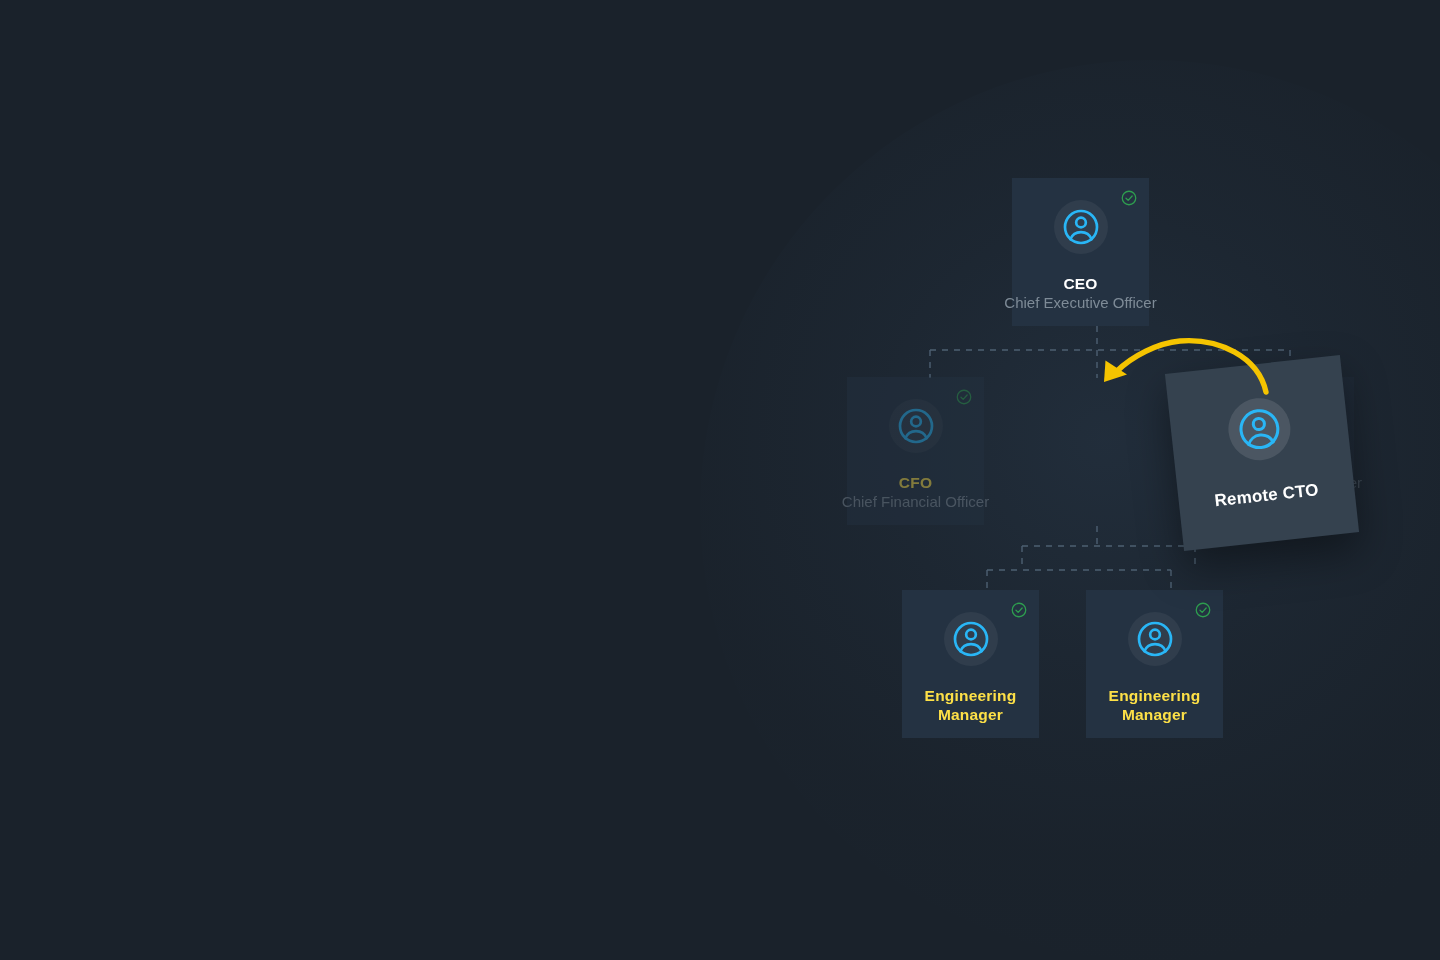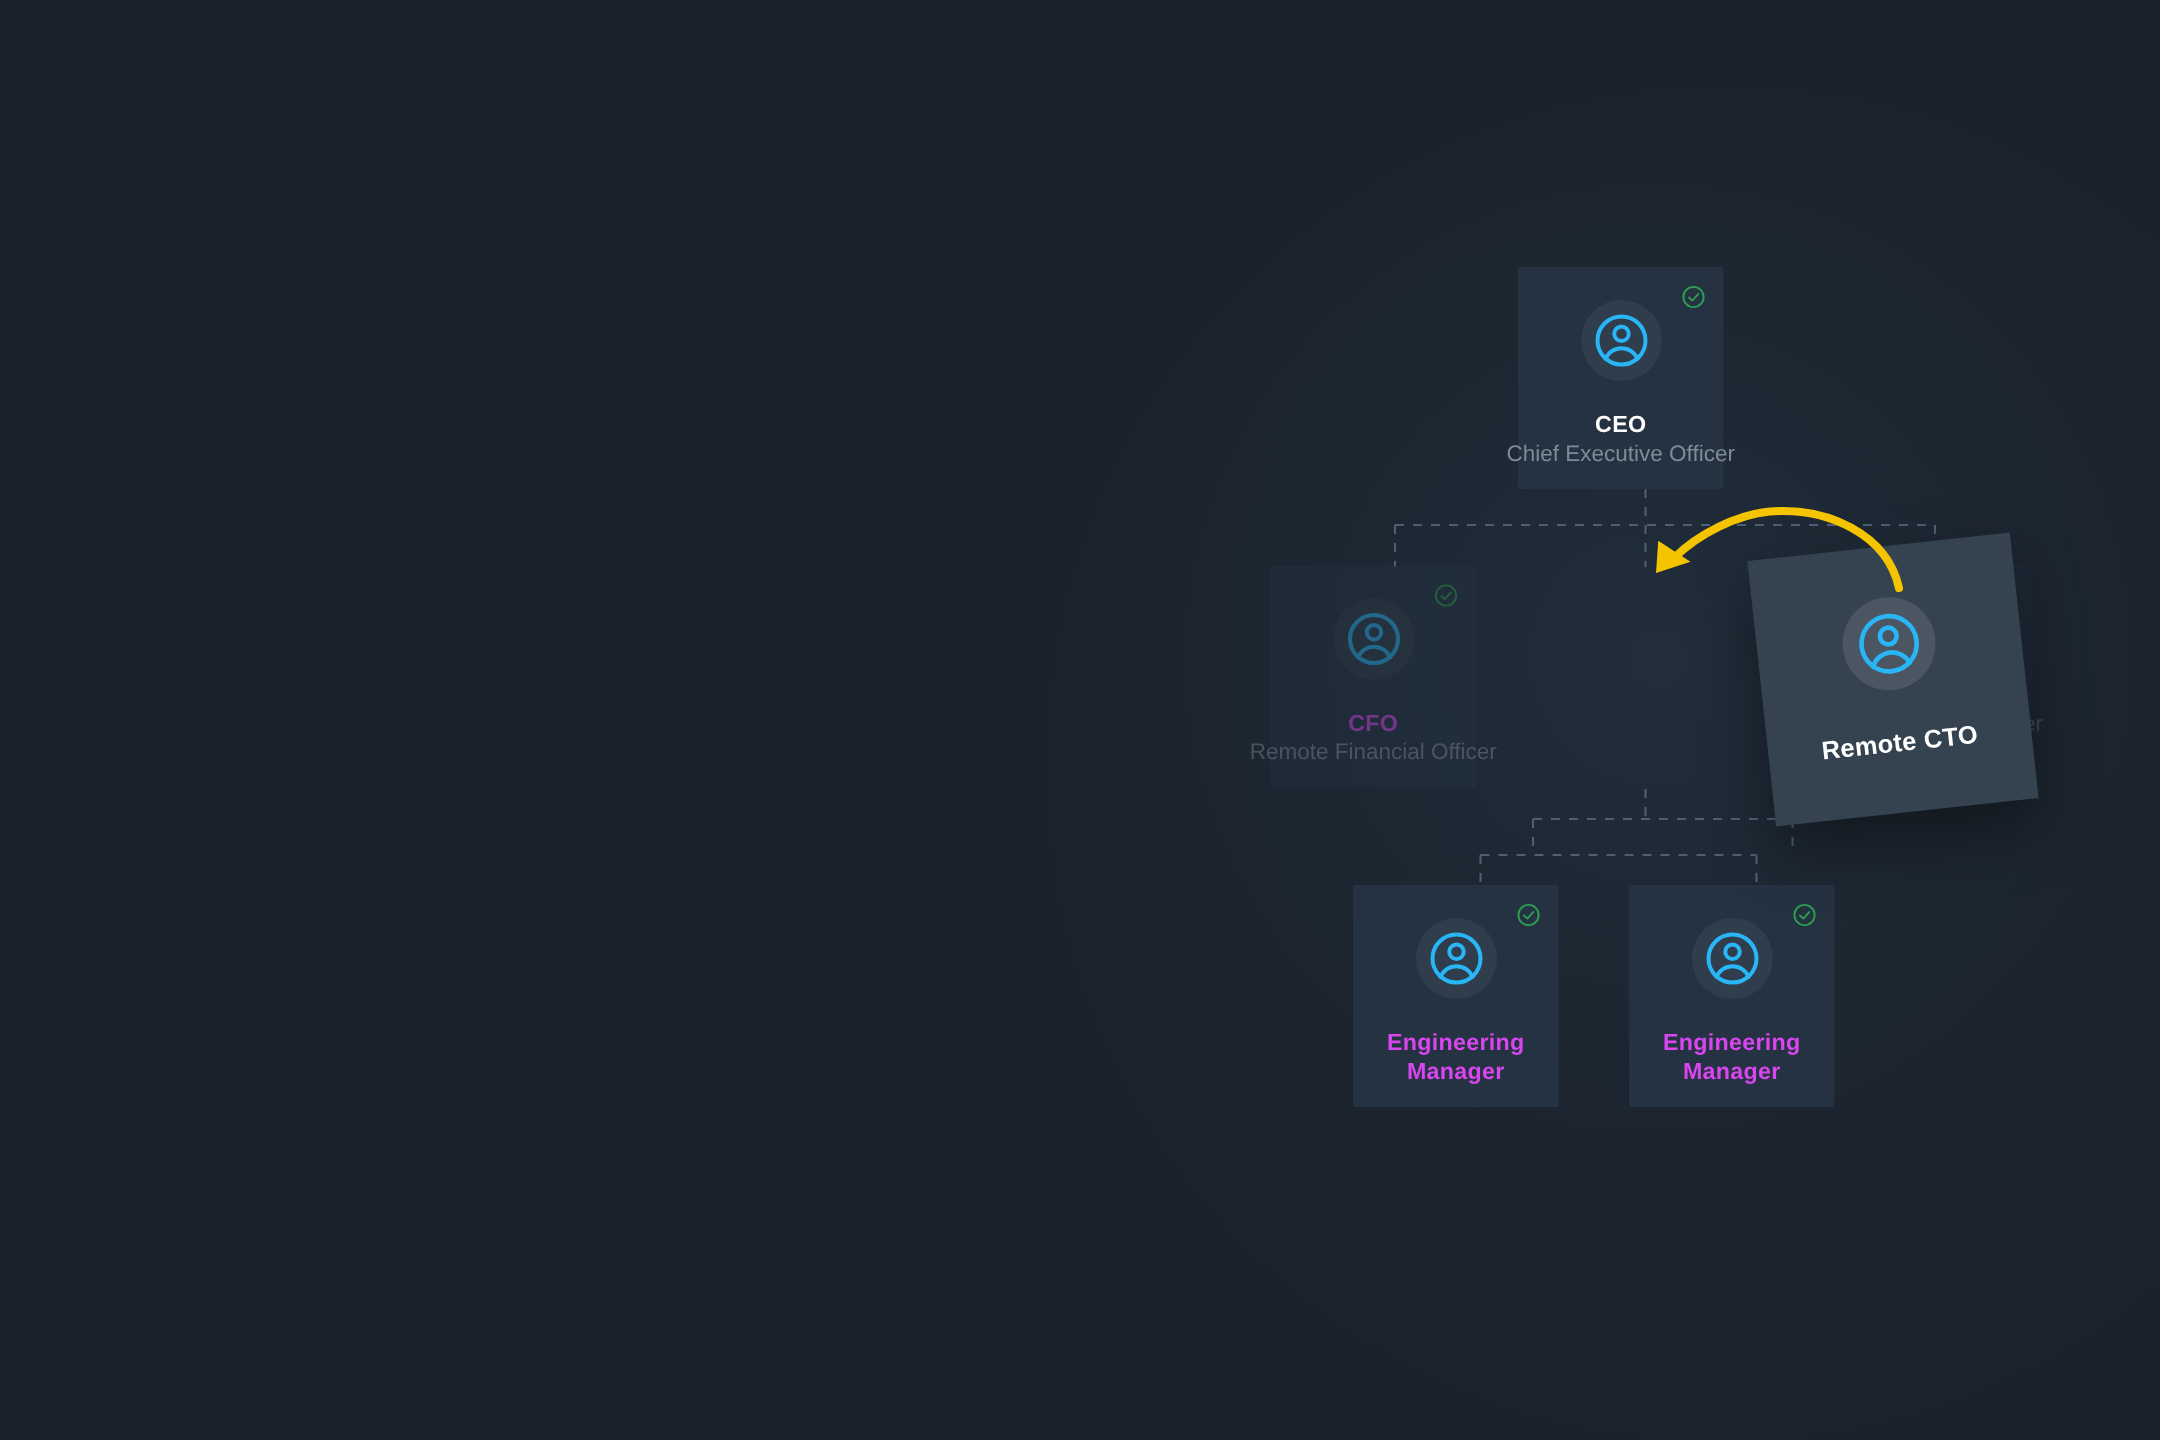--- a/index.html
+++ b/index.html
@@ -70,21 +70,21 @@
     align-items: center;
     justify-content: center;
   }
 
   .avatar svg { display: block; }
 
   .node-title {
     margin-top: 20px;
     font-size: 15.5px;
     font-weight: bold;
-    color: #d946ef;
+    color: #fde047;
     letter-spacing: 0.2px;
     line-height: 19px;
     text-align: center;
   }
 
   .node-sub {
     margin-top: 3px;
     font-size: 15px;
     color: #7e8b97;
     text-align: center;
@@ -201,21 +201,21 @@
     <div class="avatar-wrap">
       <div class="avatar">
         <svg width="40" height="40" viewBox="0 0 24 24" fill="none" stroke="#29b6f6" stroke-width="1.6">
           <circle cx="12" cy="12" r="9.6"></circle>
           <circle cx="12" cy="9.3" r="2.9"></circle>
           <path d="M5.6 19.4a6.9 6.9 0 0 1 12.8 0" stroke-linecap="round"></path>
         </svg>
       </div>
     </div>
     <div class="node-title">CFO</div>
-    <div class="node-sub">Remote Financial Officer</div>
+    <div class="node-sub">Chief Financial Officer</div>
   </div>
 
 
   <div class="node node-coo">
     <svg class="check" viewBox="0 0 24 24" fill="none" stroke="#2e9e4f" stroke-width="1.7">
       <circle cx="12" cy="12" r="9"></circle>
       <path d="M8 12.4 L10.9 15.2 L16.2 9.4" stroke-linecap="round" stroke-linejoin="round"></path>
     </svg>
     <div class="avatar-wrap">
       <div class="avatar">

